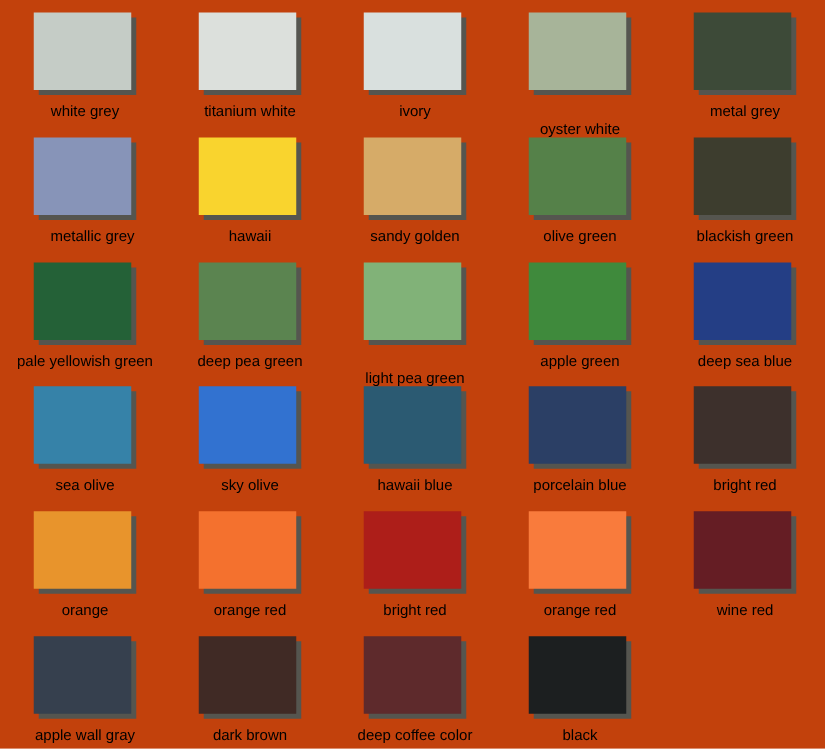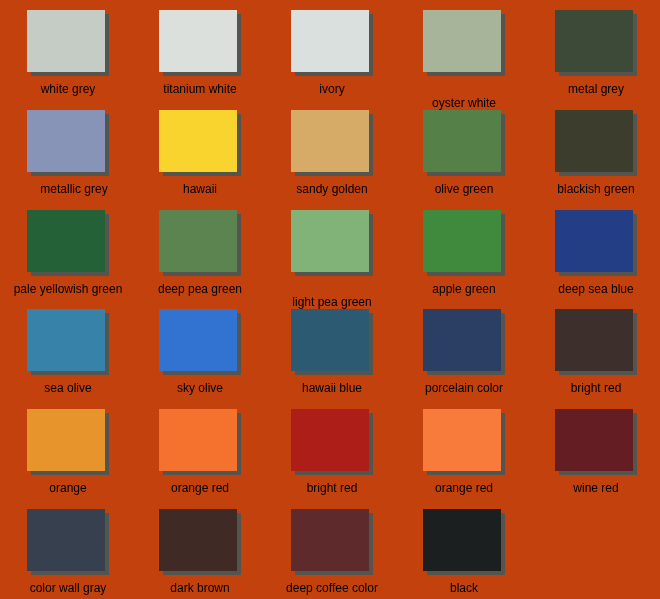--- a/index.html
+++ b/index.html
@@ -197,21 +197,21 @@
           <div class="chip-shadow" style="background: rgb(85, 85, 79);"></div>
           <div class="chip" title="hawaii blue" style="background: rgb(43, 90, 114);"></div>
         </div>
         <div class="label" style="color: rgb(0, 0, 0);">hawaii blue</div>
       </div>
       <div class="cell">
         <div class="chip-wrap">
           <div class="chip-shadow" style="background: rgb(85, 85, 79);"></div>
           <div class="chip" title="porcelain blue" style="background: rgb(43, 63, 101);"></div>
         </div>
-        <div class="label" style="color: rgb(0, 0, 0);">porcelain color</div>
+        <div class="label" style="color: rgb(0, 0, 0);">porcelain blue</div>
       </div>
       <div class="cell">
         <div class="chip-wrap">
           <div class="chip-shadow" style="background: rgb(85, 85, 79);"></div>
           <div class="chip" title="brick red" style="background: rgb(61, 48, 44);"></div>
         </div>
         <div class="label" style="color: rgb(0, 0, 0);">bright red</div>
       </div>
       <div class="cell">
         <div class="chip-wrap">
@@ -246,21 +246,21 @@
           <div class="chip-shadow" style="background: rgb(85, 85, 79);"></div>
           <div class="chip" title="wine red" style="background: rgb(101, 29, 36);"></div>
         </div>
         <div class="label" style="color: rgb(0, 0, 0);">wine red</div>
       </div>
       <div class="cell">
         <div class="chip-wrap">
           <div class="chip-shadow" style="background: rgb(85, 85, 79);"></div>
           <div class="chip" title="great wall gray" style="background: rgb(54, 64, 78);"></div>
         </div>
-        <div class="label" style="color: rgb(0, 0, 0);">color wall gray</div>
+        <div class="label" style="color: rgb(0, 0, 0);">apple wall gray</div>
       </div>
       <div class="cell">
         <div class="chip-wrap">
           <div class="chip-shadow" style="background: rgb(85, 85, 79);"></div>
           <div class="chip" title="dark brown" style="background: rgb(64, 42, 37);"></div>
         </div>
         <div class="label" style="color: rgb(0, 0, 0);">dark brown</div>
       </div>
       <div class="cell">
         <div class="chip-wrap">

